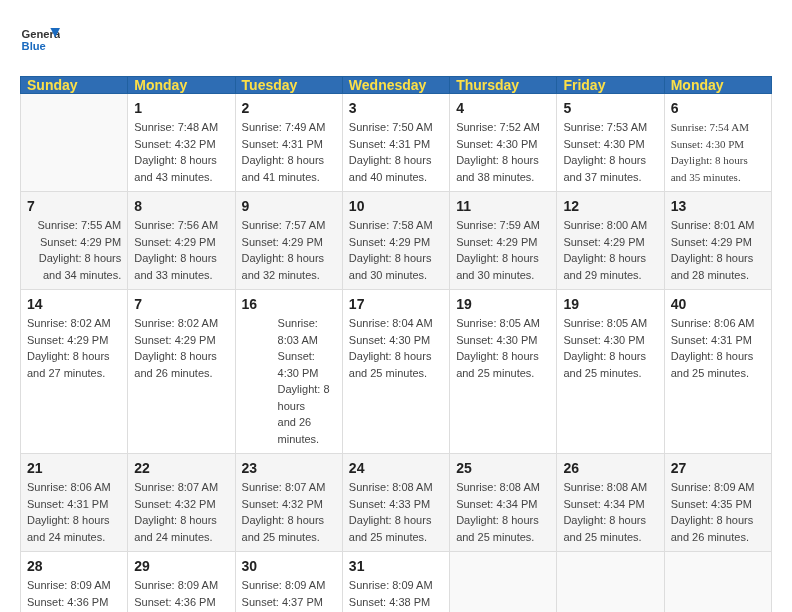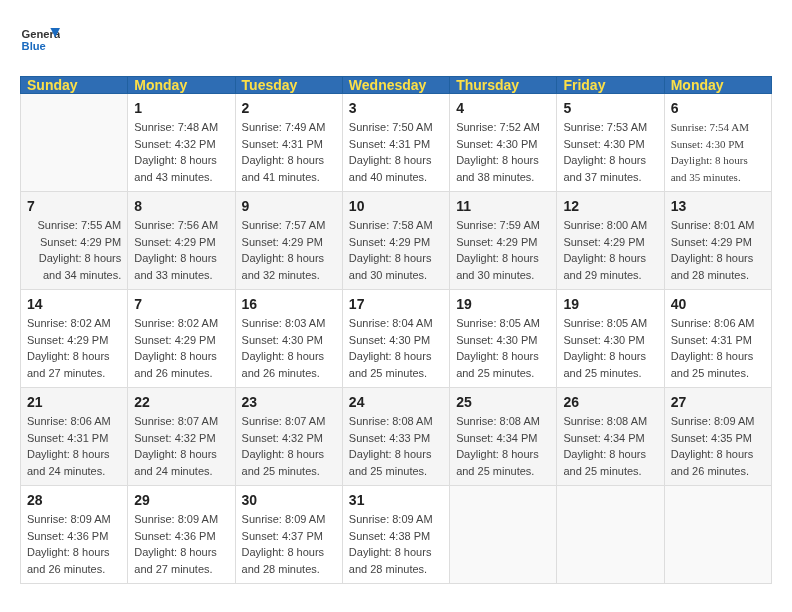--- a/index.html
+++ b/index.html
@@ -206,21 +206,21 @@
         </td>
         <td>
           <span class="day-number">7</span>
           <div class="day-info" style="white-space: pre-line;">Sunrise: 8:02 AM
 Sunset: 4:29 PM
 Daylight: 8 hours
 and 26 minutes.</div>
         </td>
         <td>
           <span class="day-number">16</span>
-          <div class="day-info" style="white-space: pre-line;">Sunrise: 8:03 AM
+          <div class="day-info" style="white-space: pre-line; margin-left: 36px;">Sunrise: 8:03 AM
 Sunset: 4:30 PM
 Daylight: 8 hours
 and 26 minutes.</div>
         </td>
         <td>
           <span class="day-number">17</span>
           <div class="day-info" style="white-space: pre-line;">Sunrise: 8:04 AM
 Sunset: 4:30 PM
 Daylight: 8 hours
 and 25 minutes.</div>

